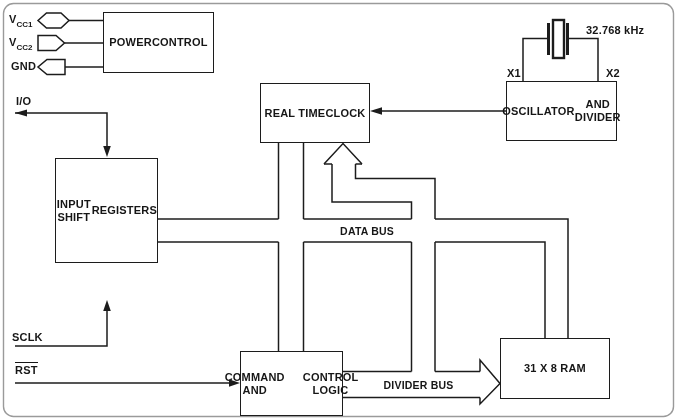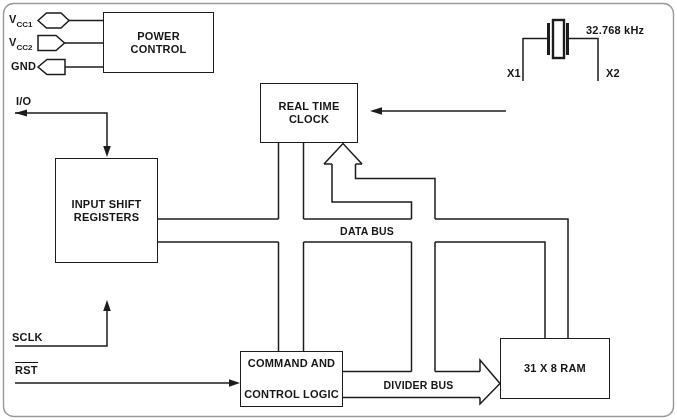--- a/index.html
+++ b/index.html
@@ -3,29 +3,29 @@
 <meta charset="utf-8">
 <style>
   html,body{margin:0;padding:0;background:#fff;}
   .stage{
     position:relative;width:677px;height:420px;background:#ffffff;
     font-family:"Liberation Sans",sans-serif;color:#161616;overflow:hidden;
   }
   svg.wires{position:absolute;left:0;top:0;width:677px;height:420px;}
   .block{
     position:absolute;background:#fff;border:1.6px solid #1c1c1c;
-    display:flex;flex-direction:column;align-items:center;justify-content:center;
+    display:flex;flex-direction:row;align-items:center;justify-content:center;
     font-weight:bold;font-size:11px;line-height:13px;letter-spacing:.2px;
     text-align:center;box-sizing:border-box;
   }
   #b-power{left:103px;top:12px;width:111px;height:61px;}
-  #b-rtc{left:260px;top:83px;width:98px;height:60px;}
+  #b-rtc{left:260px;top:83px;width:110px;height:60px;}
   #b-osc{left:506px;top:81px;width:111px;height:60px;}
   #b-isr{left:55px;top:158px;width:103px;height:105px;}
-  #b-ccl{left:240px;top:351px;width:103px;height:56px;gap:18px;}
+  #b-ccl{left:240px;top:351px;width:103px;height:65px;gap:18px;}
   #b-ram{left:500px;top:338px;width:110px;height:61px;}
   .lbl{
     position:absolute;font-weight:bold;font-size:11px;line-height:13px;
     letter-spacing:.2px;white-space:nowrap;
   }
   #l-vcc1{left:9px;top:13px;}
   #l-vcc2{left:9px;top:36px;}
   #l-gnd{left:11px;top:60px;}
   #l-io{left:16px;top:95px;}
   #l-sclk{left:12px;top:331px;}
@@ -130,20 +130,24 @@
   </svg>
 
   <div class="block" id="b-power">
     <div>POWER</div>
     <div>CONTROL</div>
   </div>
   <div class="block" id="b-rtc">
     <div>REAL TIME</div>
     <div>CLOCK</div>
   </div>
+  <div class="block" id="b-osc">
+    <div>OSCILLATOR</div>
+    <div>AND DIVIDER</div>
+  </div>
   <div class="block" id="b-isr">
     <div>INPUT SHIFT</div>
     <div>REGISTERS</div>
   </div>
   <div class="block" id="b-ccl">
     <div>COMMAND AND</div>
     <div>CONTROL LOGIC</div>
   </div>
   <div class="block" id="b-ram">
     <div>31 X 8 RAM</div>

